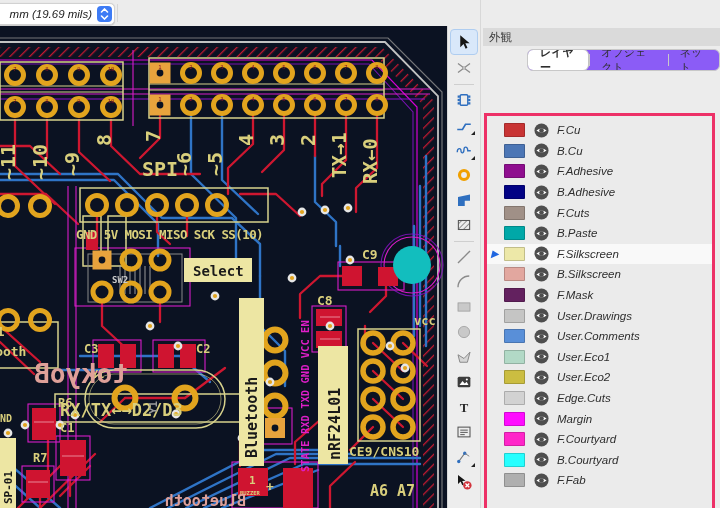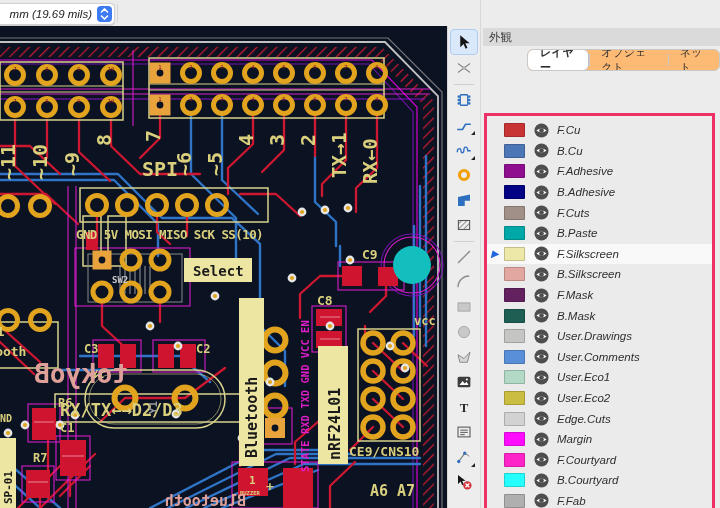--- a/index.html
+++ b/index.html
@@ -25,21 +25,21 @@
   .vtool.sel{background:#D9E8FA;border:1px solid #AFCDF0;}
   .vtool .fly{position:absolute;right:2px;bottom:2px;width:0;height:0;
               border-left:4px solid transparent;border-bottom:4px solid #222;}
   .vdiv{width:20px;height:1px;background:#CFCFCF;margin:3px 0;flex:0 0 auto;}
   
   .panel{position:absolute;left:480px;top:0;width:240px;height:508px;background:#ECECEC;
          border-left:1px solid #D8D8D8;box-sizing:border-box;}
   .panel-title{position:absolute;left:2px;top:28px;right:0;height:18px;background:#DADADA;
                color:#3a3a3a;font-size:11.5px;display:flex;align-items:center;padding-left:6px;}
   .tabs{position:absolute;left:46px;top:49px;height:20px;display:flex;align-items:stretch;
-        background:#fdba74;border:1px solid #C8C8C8;border-radius:6px;overflow:hidden;}
+        background:#8b5cf6;border:1px solid #C8C8C8;border-radius:6px;overflow:hidden;}
   .tab{display:flex;align-items:center;padding:0 12px;font-size:11px;color:#2e2e2e;position:relative;}
   .tab.sel{background:#FFFFFF;border-radius:6px;border:1px solid #C2C2C2;margin:-1px 0 -1px -1px;
            font-weight:bold;z-index:2;}
   .tab + .tab:not(.sel)::before{content:"";position:absolute;left:0;top:4px;bottom:4px;width:1px;background:#C9C9C9;}
   .layerbox{position:absolute;left:3px;top:45px;width:231px;height:420px;
             border:3px solid #ED3167;background:#EBEBEB;box-sizing:border-box;overflow:hidden;}
   .lrow{height:20.6px;display:flex;align-items:center;padding-left:4px;}
   .lrow.sel{background:#F9F9F9;}
   .arrowslot{width:13px;font-size:10px;color:#1F66E0;line-height:1;}
   .swatch{width:19px;height:12px;border-radius:1px;margin-right:9px;border:1px solid rgba(0,0,0,.18);flex:0 0 auto;}
@@ -628,32 +628,20 @@
               <svg width="15" height="15" viewBox="0 0 16 16">
                 <circle cx="8" cy="8" r="7.5" fill="#4E4E4E"></circle>
                 <path d="M2.6,8 Q8,3.6 13.4,8 Q8,12.4 2.6,8 Z" fill="#fff"></path>
                 <circle cx="8" cy="8" r="2.5" fill="#4E4E4E"></circle>
               </svg>
             </span>
             <span class="lname">F.Mask</span>
           </div>
           <div class="lrow">
             <span class="arrowslot"></span>
-            <span class="swatch checker" style="background: rgb(30, 95, 84); --c2: #12453C;"></span>
-            <span class="eye">
-              <svg width="15" height="15" viewBox="0 0 16 16">
-                <circle cx="8" cy="8" r="7.5" fill="#4E4E4E"></circle>
-                <path d="M2.6,8 Q8,3.6 13.4,8 Q8,12.4 2.6,8 Z" fill="#fff"></path>
-                <circle cx="8" cy="8" r="2.5" fill="#4E4E4E"></circle>
-              </svg>
-            </span>
-            <span class="lname">B.Mask</span>
-          </div>
-          <div class="lrow">
-            <span class="arrowslot"></span>
             <span class="swatch" style="background: rgb(197, 197, 196);"></span>
             <span class="eye">
               <svg width="15" height="15" viewBox="0 0 16 16">
                 <circle cx="8" cy="8" r="7.5" fill="#4E4E4E"></circle>
                 <path d="M2.6,8 Q8,3.6 13.4,8 Q8,12.4 2.6,8 Z" fill="#fff"></path>
                 <circle cx="8" cy="8" r="2.5" fill="#4E4E4E"></circle>
               </svg>
             </span>
             <span class="lname">User.Drawings</span>
           </div>

